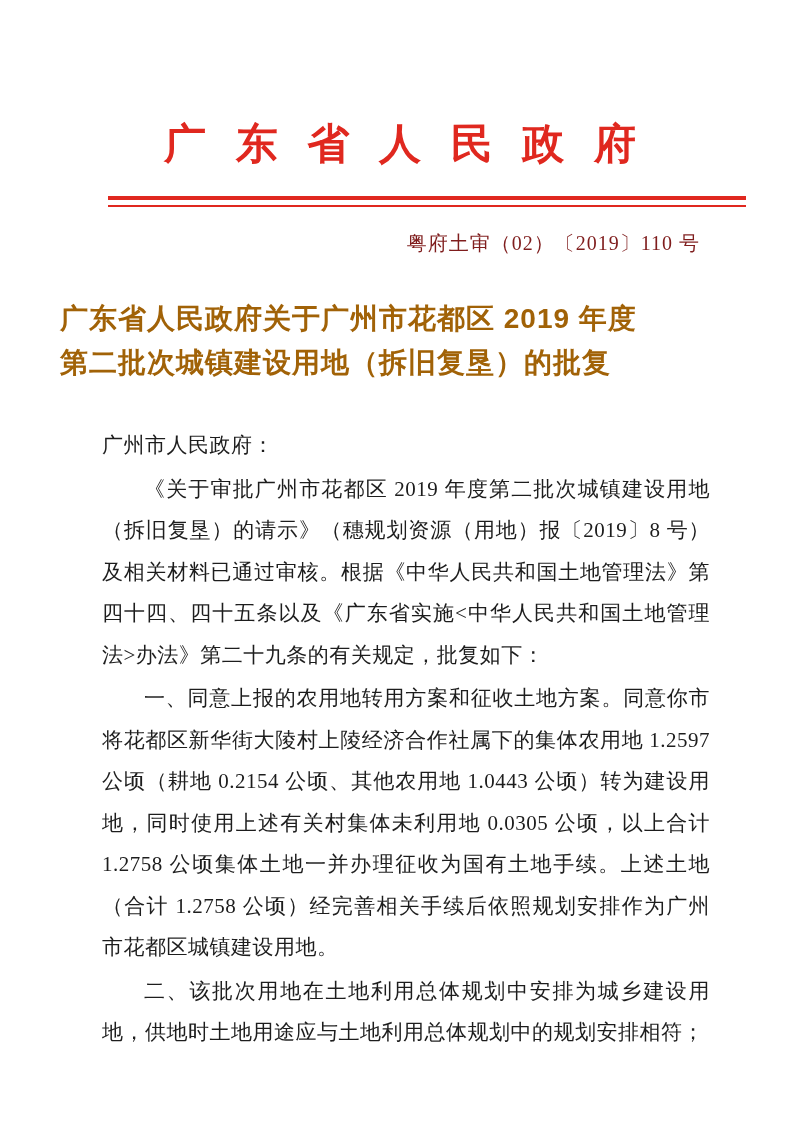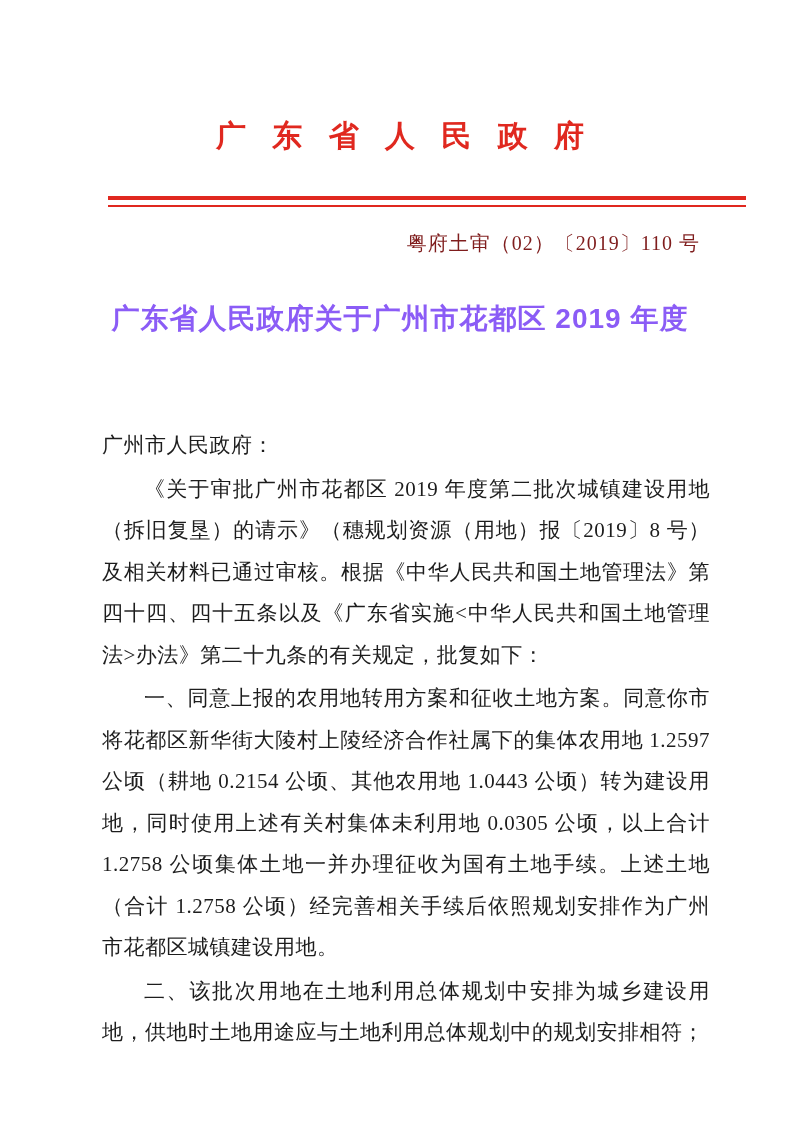--- a/index.html
+++ b/index.html
@@ -19,21 +19,21 @@
 
   
   .letterhead-title {
     position: absolute;
     top: 116px;
     left: 0;
     width: 100%;
     margin: 0;
     text-align: center;
     font-family: "Liberation Sans", sans-serif;
-    font-size: 30px;
+    font-size: 42px;
     font-weight: 700;
     color: #e0281f;
     letter-spacing: 9px;
     text-indent: 9px; 
     white-space: nowrap;
   }
   .letterhead-divider {
     position: absolute;
     top: 196px;
     left: 108px;
@@ -61,27 +61,27 @@
     color: #7f1d1d;
   }
 
   
   .doc-title {
     position: absolute;
     top: 297px;
     left: 60px;
     width: 680px;
     margin: 0;
-    text-align: center;
+    text-align: left;
     font-family: "Liberation Sans", sans-serif;
     font-weight: 700;
     font-size: 28px;
     line-height: 44px;
     letter-spacing: 1px;
-    color: #8b5cf6;
+    color: #a16207;
   }
 
   
   .doc-body {
     position: absolute;
     top: 423px;
     left: 100px;
     width: 612px;
     font-size: 21px;
     line-height: 41.5px;
@@ -105,20 +105,21 @@
 
   <div class="letterhead-divider">
     <div class="divider-thick"></div>
     <div class="divider-thin"></div>
   </div>
 
   <div class="doc-number">粤府土审（02）〔2019〕110 号</div>
 
   <h2 class="doc-title">
     <span>广东省人民政府关于广州市花都区 2019 年度</span><br>
+    <span>第二批次城镇建设用地（拆旧复垦）的批复</span>
   </h2>
 
   <div class="doc-body">
     <p class="salutation">广州市人民政府：</p>
     <p class="indent">《关于审批广州市花都区 2019 年度第二批次城镇建设用地（拆旧复垦）的请示》（穗规划资源（用地）报〔2019〕8 号）及相关材料已通过审核。根据《中华人民共和国土地管理法》第四十四、四十五条以及《广东省实施&lt;中华人民共和国土地管理法&gt;办法》第二十九条的有关规定，批复如下：</p>
     <p class="indent">一、同意上报的农用地转用方案和征收土地方案。同意你市将花都区新华街大陵村上陵经济合作社属下的集体农用地 1.2597 公顷（耕地 0.2154 公顷、其他农用地 1.0443 公顷）转为建设用地，同时使用上述有关村集体未利用地 0.0305 公顷，以上合计 1.2758 公顷集体土地一并办理征收为国有土地手续。上述土地（合计 1.2758 公顷）经完善相关手续后依照规划安排作为广州市花都区城镇建设用地。</p>
     <p class="indent">二、该批次用地在土地利用总体规划中安排为城乡建设用地，供地时土地用途应与土地利用总体规划中的规划安排相符；</p>
   </div>
 
 </div>

